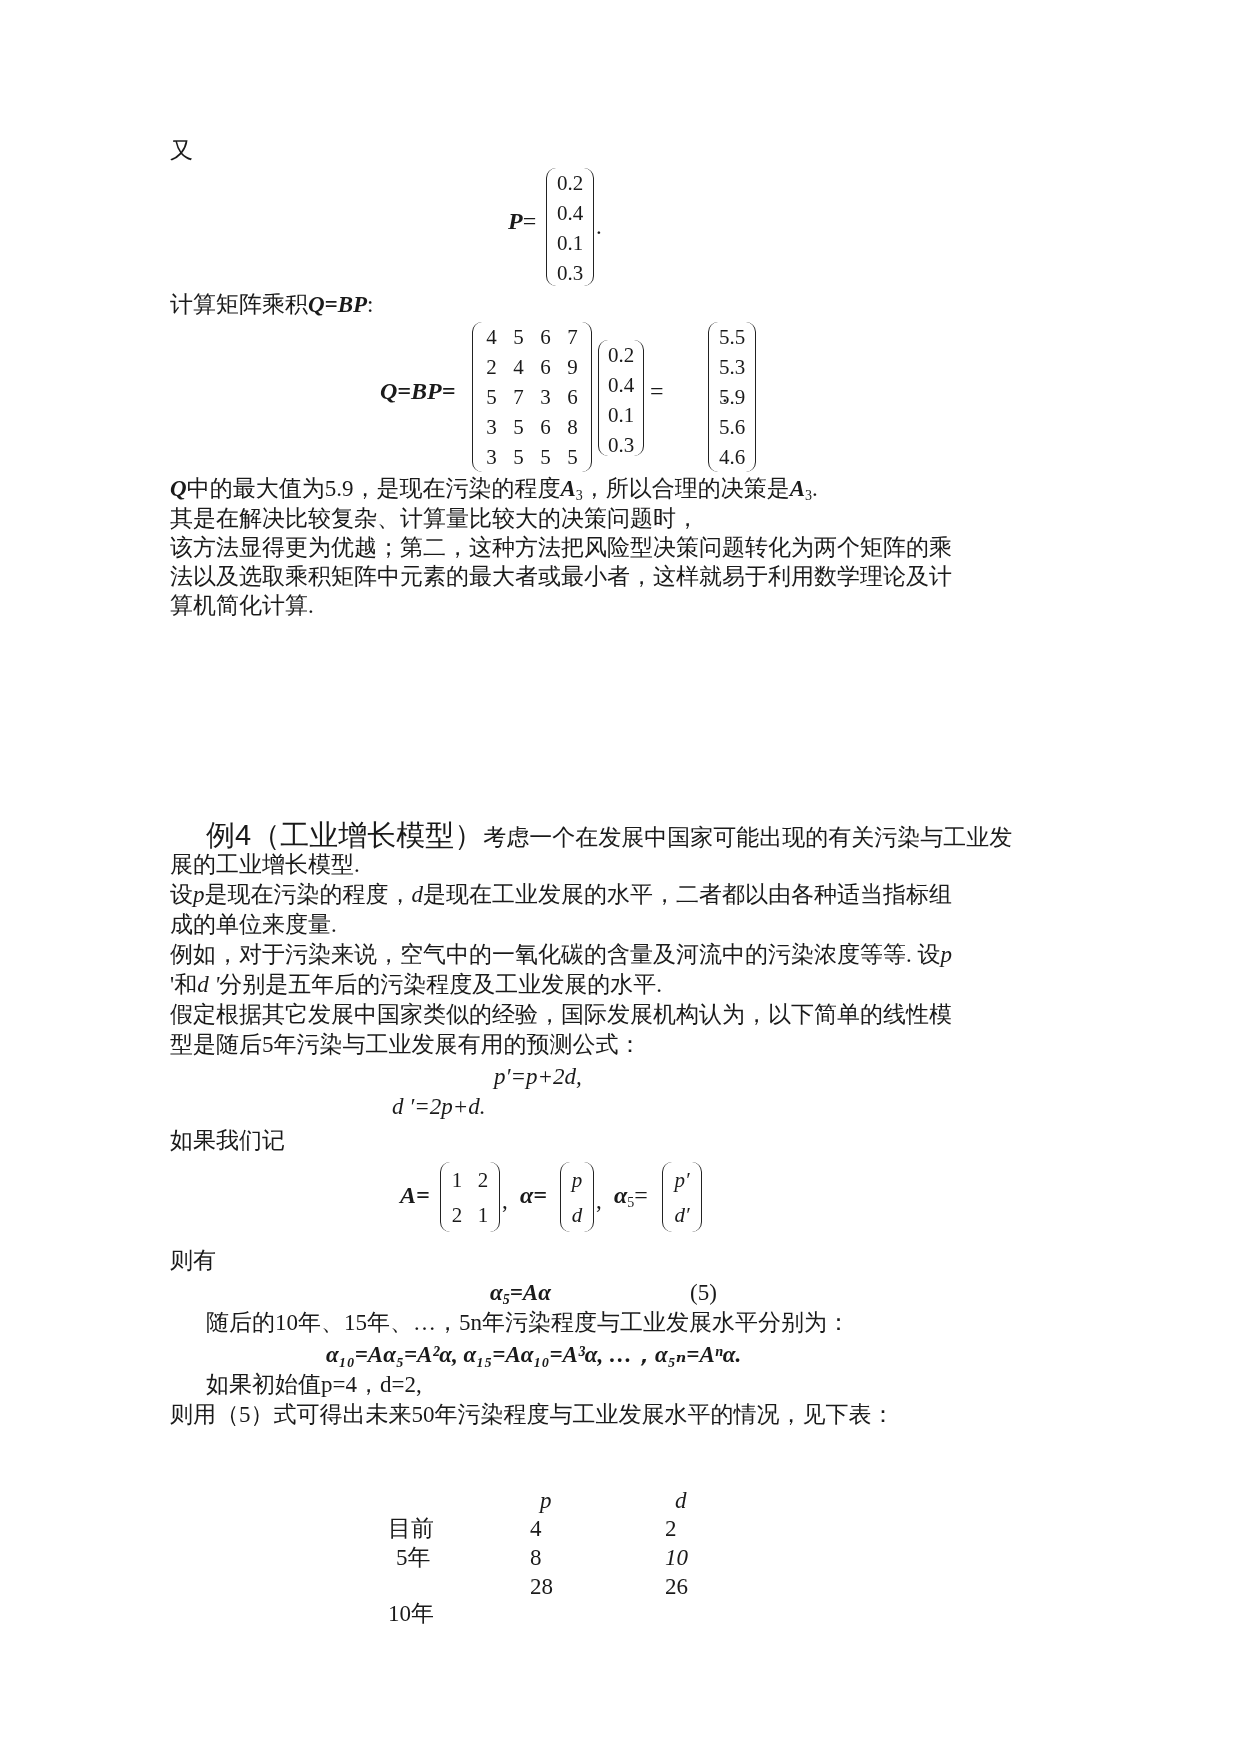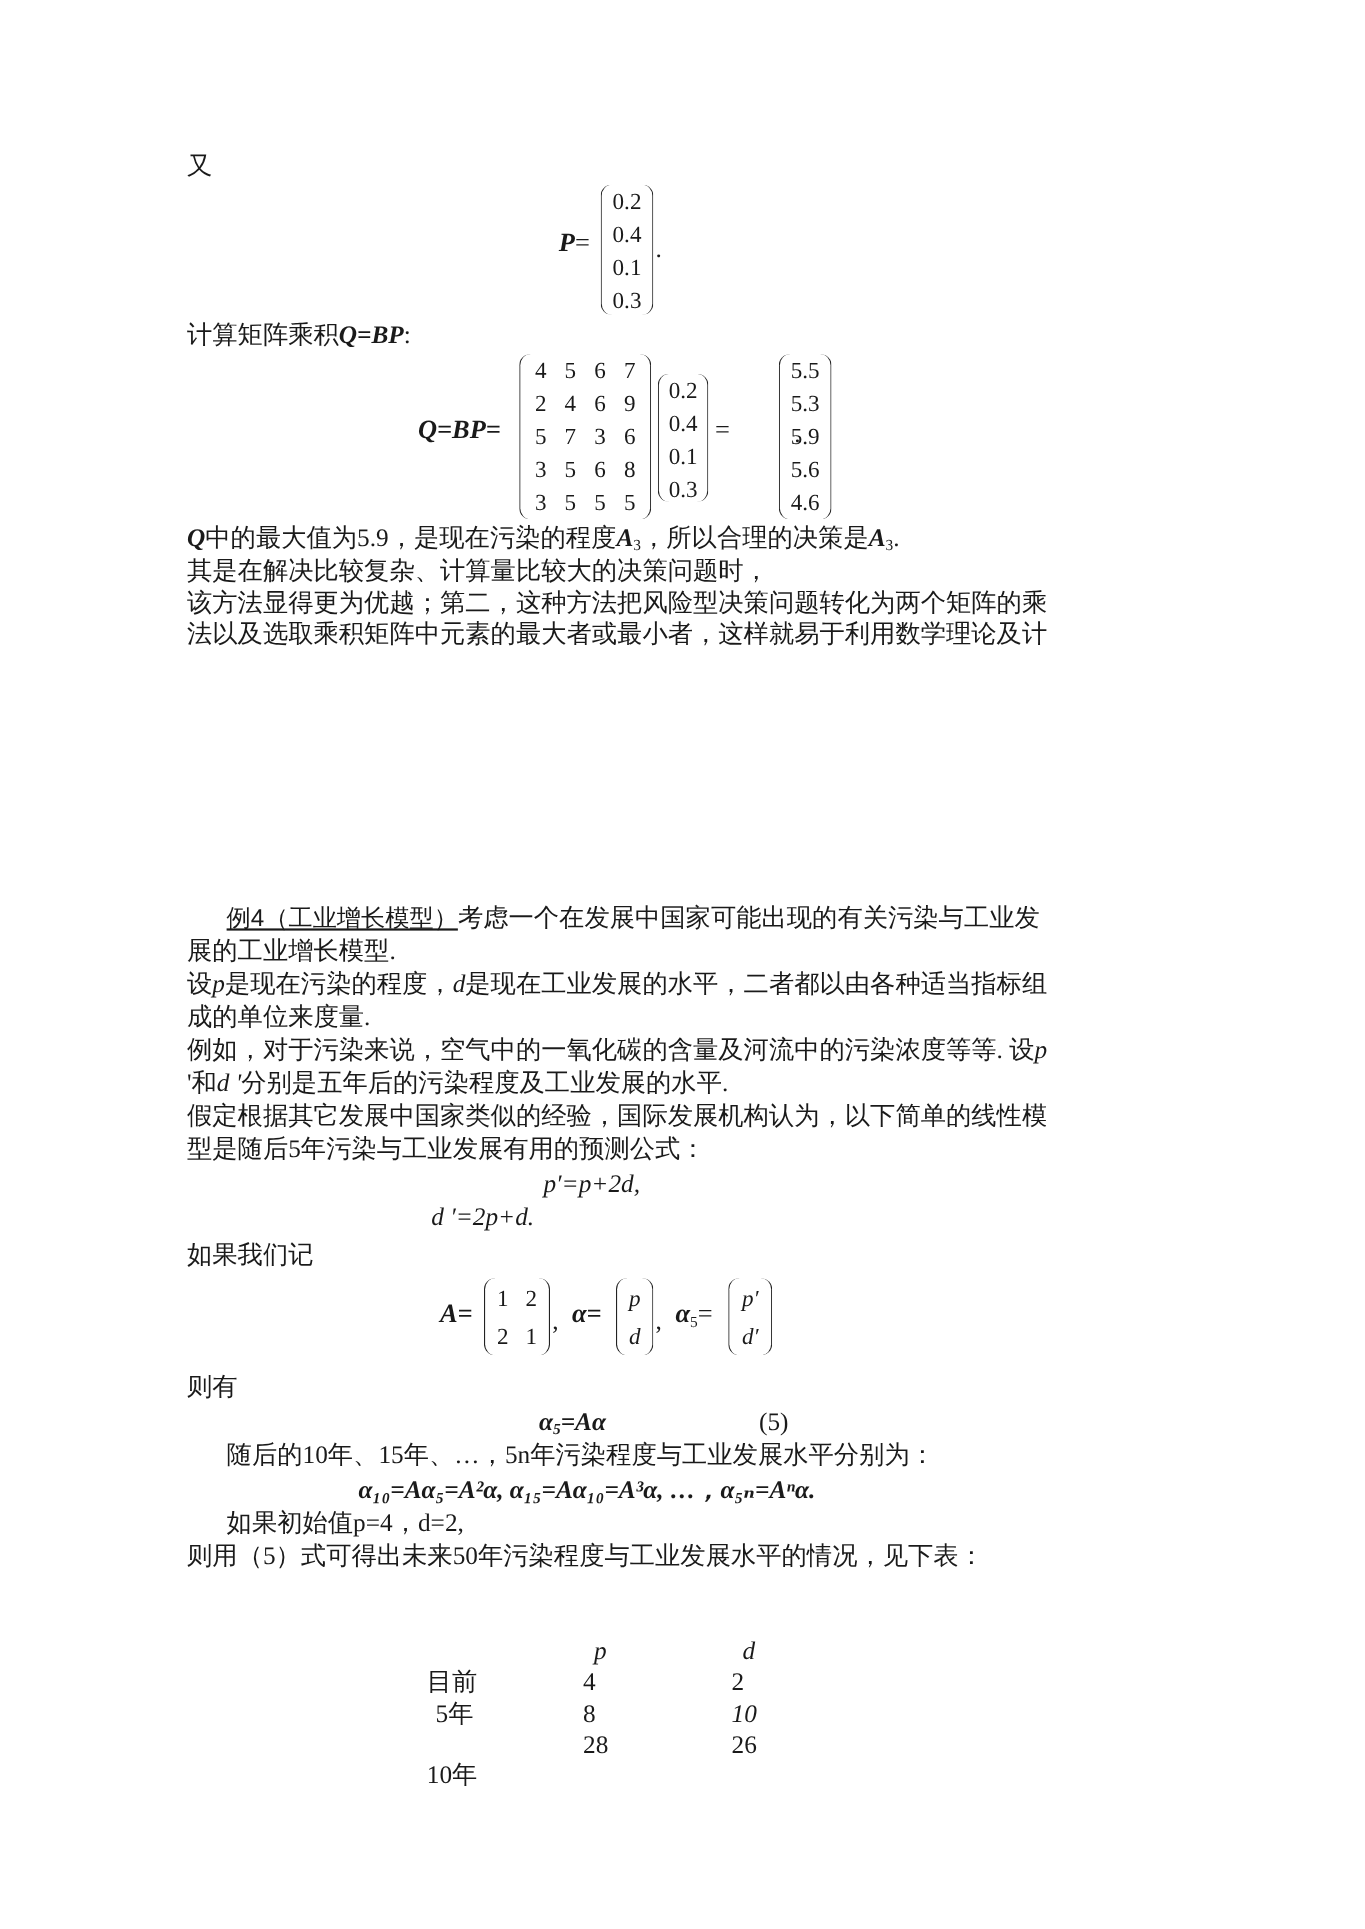--- a/index.html
+++ b/index.html
@@ -10,21 +10,21 @@
   .i { font-style: italic; }
   .bi { font-weight: bold; font-style: italic; }
   sub { font-size: 14px; vertical-align: -4px; line-height: 0; }
   .matrix { position: absolute; display: inline-block; }
   .paren { position: absolute; top: 0; bottom: 0; width: 10px; }
   .paren.l { left: 0; border-left: 1.5px solid #222; border-radius: 10px 0 0 10px; }
   .paren.r { right: 0; border-right: 1.5px solid #222; border-radius: 0 10px 10px 0; }
   .mgrid { position: absolute; left: 0; right: 0; top: 0; bottom: 0; display: grid; }
   .cell { font-size: 21px; text-align: center; line-height: 30px; }
   .eqsym { font-size: 24px; }
-  .bold-heading { font-family: "Liberation Sans", "DejaVu Sans", sans-serif; font-size: 22px; text-decoration: underline; }
+  .bold-heading { font-family: "Liberation Sans", "DejaVu Sans", sans-serif; font-size: 29px; }
 </style>
 </head>
 <body>
 
 <div class="abs txt" style="left:170px; top:136px;">又</div>
 
 <div class="abs" style="left:508px; top:208px; font-size:24px;">
   <span class="bi">P</span><span>=</span>
 </div>
 <div class="matrix" style="left:546px; top:168px; width:48px; height:118px;">
@@ -95,20 +95,21 @@
 <div class="abs txt" style="left:722px; top:380px;">.</div>
 
 <div class="abs txt" style="left:170px; top:474px;">
   <span class="bi">Q</span><span>中的最大值为5.9，是现在污染的程度</span><span class="bi">A</span><sub>3</sub><span>，所以合理的决策是</span><span class="bi">A</span><sub>3</sub><span>.</span>
 </div>
 
 <div class="abs txt" style="left:170px; top:504px; line-height:29px;">
   <div>其是在解决比较复杂、计算量比较大的决策问题时，</div>
   <div>该方法显得更为优越；第二，这种方法把风险型决策问题转化为两个矩阵的乘</div>
   <div>法以及选取乘积矩阵中元素的最大者或最小者，这样就易于利用数学理论及计</div>
+  <div>算机简化计算.</div>
 </div>
 
 <div class="abs txt" style="left:206px; top:820px;">
   <span class="bold-heading">例4（工业增长模型）</span><span>考虑一个在发展中国家可能出现的有关污染与工业发</span>
 </div>
 <div class="abs txt" style="left:170px; top:850px;">展的工业增长模型.</div>
 <div class="abs txt" style="left:170px; top:880px;">
   <span>设</span><span class="i">p</span><span>是现在污染的程度，</span><span class="i">d</span><span>是现在工业发展的水平，二者都以由各种适当指标组</span>
 </div>
 <div class="abs txt" style="left:170px; top:910px;">成的单位来度量.</div>

